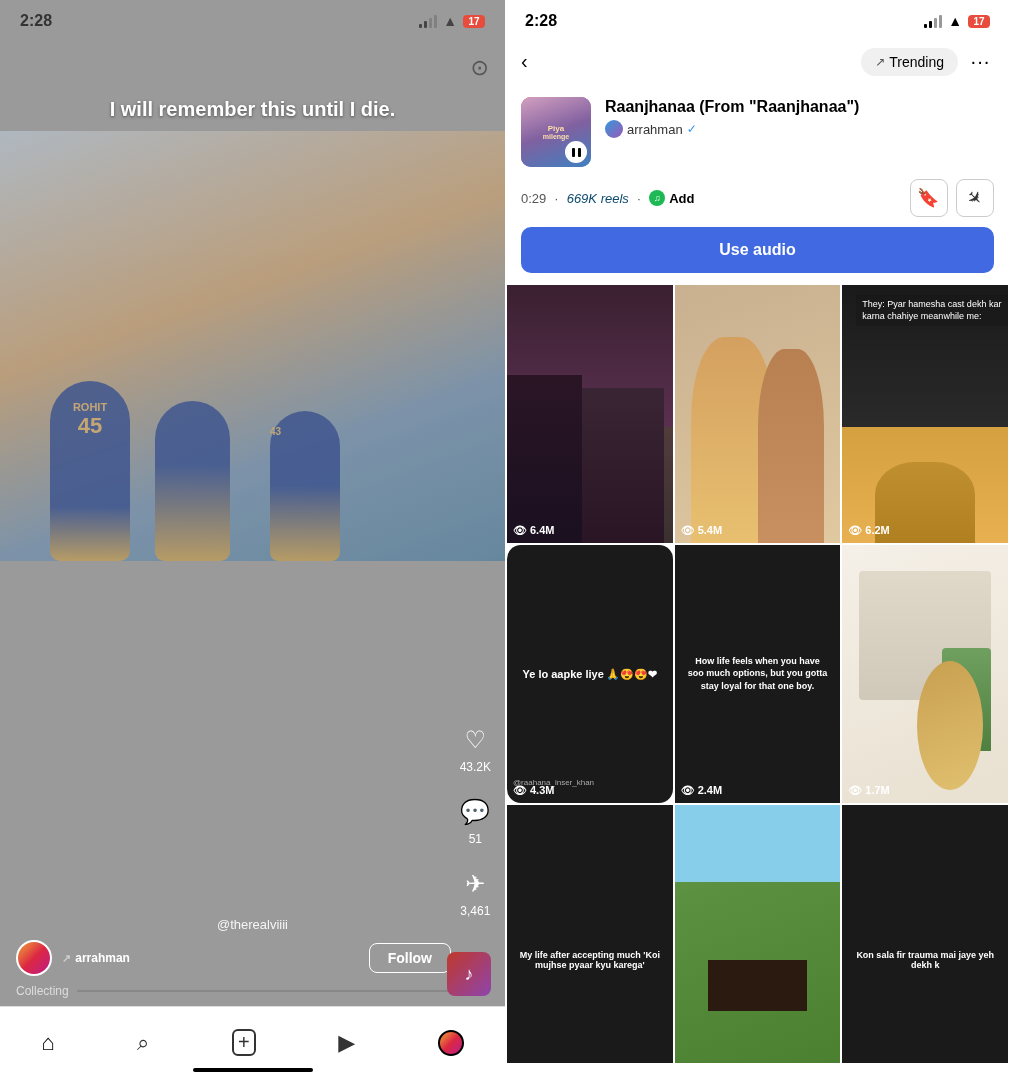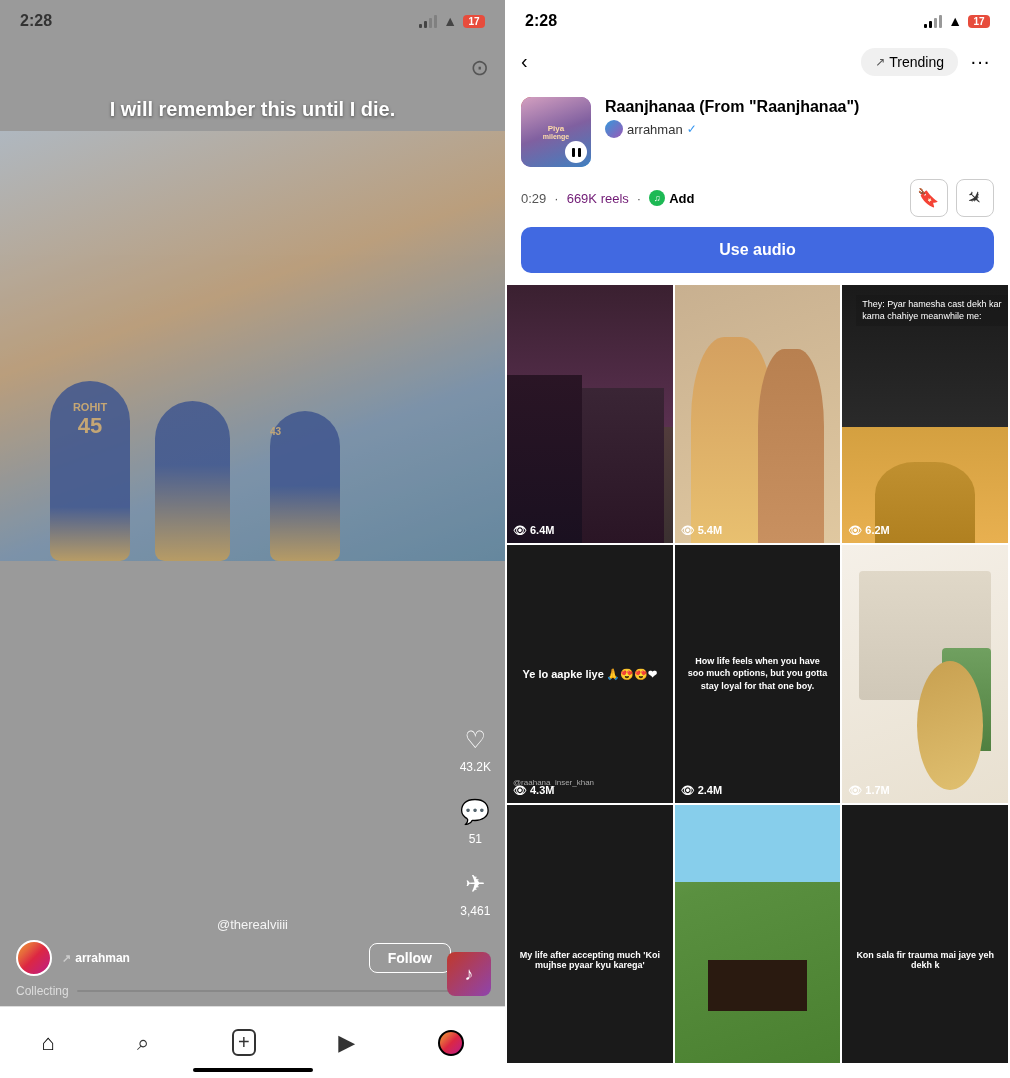--- a/index.html
+++ b/index.html
@@ -518,21 +518,22 @@
       color: #555;
     }
 
     .audio-dot {
       color: #555;
       font-size: 13px;
     }
 
     .audio-reels {
       font-size: 13px;
-      color: #701a75;
+      color: #0c4a6e;
+      font-style: italic;
     }
 
     .add-btn {
       display: flex;
       align-items: center;
       gap: 4px;
       background: transparent;
       border: none;
       font-size: 13px;
       font-weight: 600;
@@ -852,21 +853,21 @@
         </div>
         <div class="bottom-caption">They: Pyar hamesha cast dekh kar karna chahiye meanwhile me:</div>
       </div>
       <div class="reel-count">
         <span>👁</span>
         <span>6.2M</span>
       </div>
     </div>
 
     <div class="reel-item">
-      <div class="reel-7" style="width:100%; height:100%; position:relative;">
+      <div class="reel-7" style="width:100%; height:100%; position:relative;border-radius:14px;">
         <div class="reel-text-overlay" style="font-size:11px; color:#fff;">Ye lo aapke liye 🙏😍😍❤</div>
         <div style="position:absolute; bottom:16px; left:6px; color:#aaa; font-size:8px;">@raahana_inser_khan</div>
       </div>
       <div class="reel-count">
         <span>👁</span>
         <span>4.3M</span>
       </div>
     </div>
 
     <div class="reel-item">

